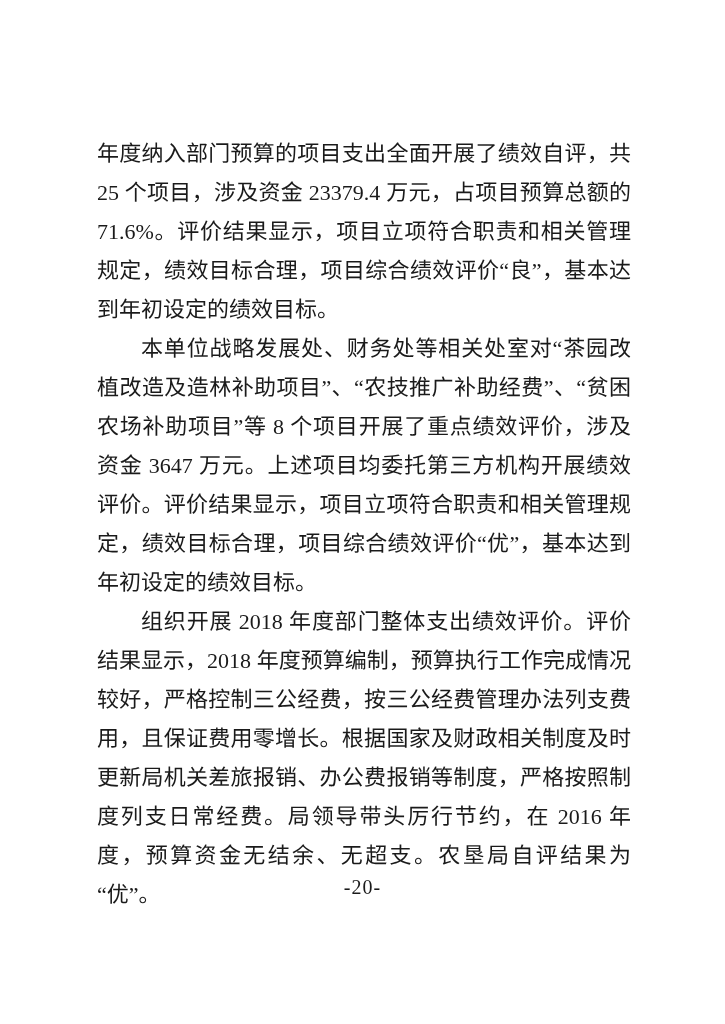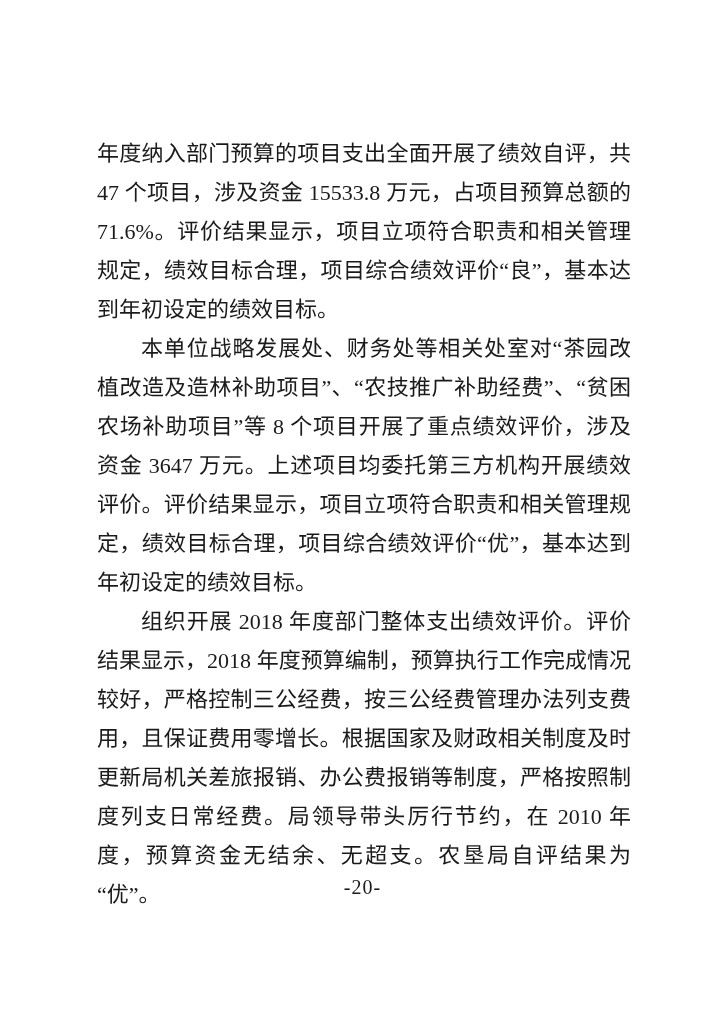--- a/index.html
+++ b/index.html
@@ -47,20 +47,20 @@
     font-size: 20px;
     letter-spacing: 1px;
     color: #1a1a1a;
   }
 </style>
 </head>
 <body>
 
 <div class="page">
   <main class="content">
-    <p class="para no-indent">年度纳入部门预算的项目支出全面开展了绩效自评，共 47 个项目，涉及资金 15533.8 万元，占项目预算总额的 71.6%。评价结果显示，项目立项符合职责和相关管理规定，绩效目标合理，项目综合绩效评价“良”，基本达到年初设定的绩效目标。</p>
+    <p class="para no-indent">年度纳入部门预算的项目支出全面开展了绩效自评，共 25 个项目，涉及资金 23379.4 万元，占项目预算总额的 71.6%。评价结果显示，项目立项符合职责和相关管理规定，绩效目标合理，项目综合绩效评价“良”，基本达到年初设定的绩效目标。</p>
     <p class="para indent">本单位战略发展处、财务处等相关处室对“茶园改植改造及造林补助项目”、“农技推广补助经费”、“贫困农场补助项目”等 8 个项目开展了重点绩效评价，涉及资金 3647 万元。上述项目均委托第三方机构开展绩效评价。评价结果显示，项目立项符合职责和相关管理规定，绩效目标合理，项目综合绩效评价“优”，基本达到年初设定的绩效目标。</p>
-    <p class="para indent">组织开展 2018 年度部门整体支出绩效评价。评价结果显示，2018 年度预算编制，预算执行工作完成情况较好，严格控制三公经费，按三公经费管理办法列支费用，且保证费用零增长。根据国家及财政相关制度及时更新局机关差旅报销、办公费报销等制度，严格按照制度列支日常经费。局领导带头厉行节约，在 2010 年度，预算资金无结余、无超支。农垦局自评结果为“优”。</p>
+    <p class="para indent">组织开展 2018 年度部门整体支出绩效评价。评价结果显示，2018 年度预算编制，预算执行工作完成情况较好，严格控制三公经费，按三公经费管理办法列支费用，且保证费用零增长。根据国家及财政相关制度及时更新局机关差旅报销、办公费报销等制度，严格按照制度列支日常经费。局领导带头厉行节约，在 2016 年度，预算资金无结余、无超支。农垦局自评结果为“优”。</p>
   </main>
   <footer class="page-footer">
     <span class="page-number">-20-</span>
   </footer>
 </div>
 
 </body></html>

